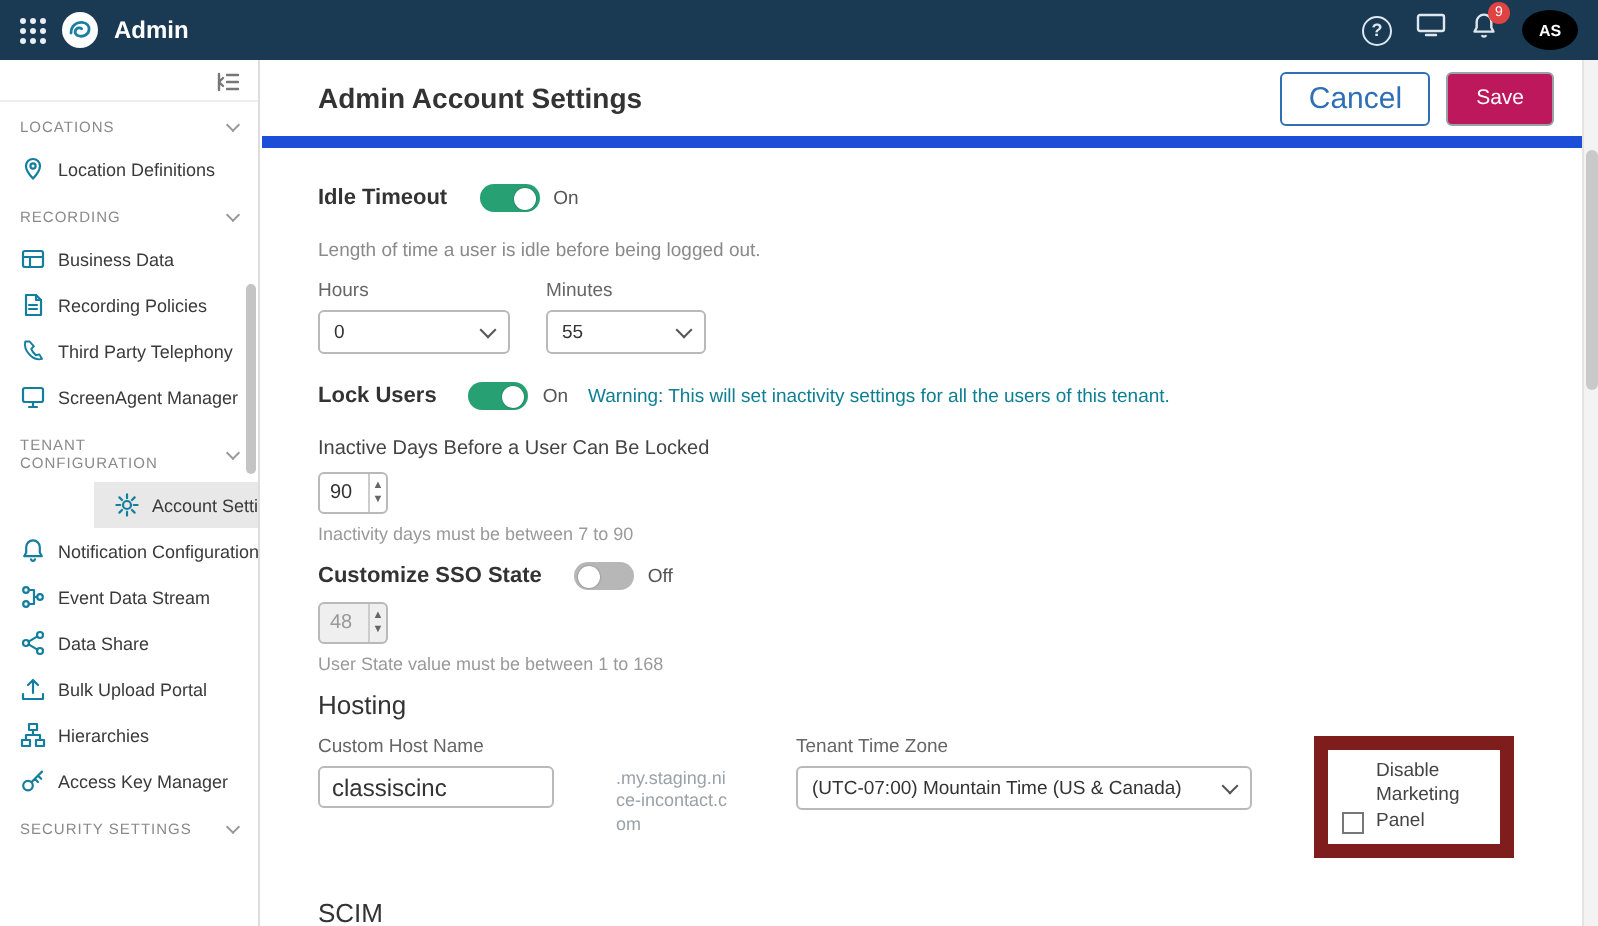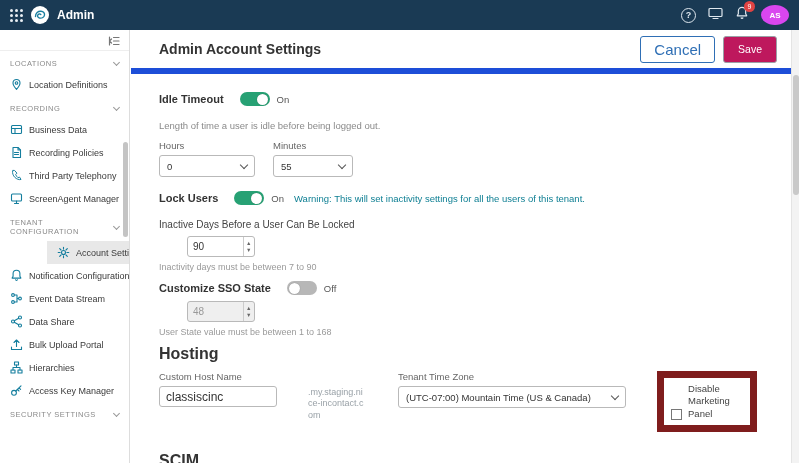--- a/index.html
+++ b/index.html
@@ -13,21 +13,21 @@
   .waffle { display:grid; grid-template-columns:repeat(3,3px); grid-gap:2px; cursor:pointer; }
   .waffle i { width:3px; height:3px; background:#e8eef3; border-radius:50%; }
   .logo { width:18px; height:18px; border-radius:50%; background:#fff; display:flex; align-items:center; justify-content:center; }
   .tb-title { color:#fff; font-size:12px; font-weight:bold; }
   .tb-right { display:flex; align-items:center; gap:12px; }
   .helpc { width:15px; height:15px; border:1.3px solid #dfe7ee; border-radius:50%; color:#dfe7ee;
            font-size:9px; display:flex; align-items:center; justify-content:center; font-weight:bold; }
   .bellwrap { position:relative; }
   .badge { position:absolute; top:-5px; right:-6px; background:#e04343; color:#fff; font-size:7px;
            min-width:11px; height:11px; border-radius:6px; display:flex; align-items:center; justify-content:center; padding:0 2px; }
-  .avatar { width:28px; height:20px; border-radius:50%; background:#d946ef; color:#fff; font-size:8px;
+  .avatar { width:28px; height:20px; border-radius:50%; background:#000000; color:#fff; font-size:8px;
             font-weight:bold; display:flex; align-items:center; justify-content:center; }
 
   
   .sidebar { position:absolute; left:0; top:30px; width:130px; bottom:0; background:#fff;
              border-right:1px solid #ddd; overflow:hidden; z-index:5; }
   .sb-collapse { display:flex; justify-content:flex-end; padding:5px 8px 3px; border-bottom:1px solid #eee; cursor:pointer; }
   .sb-header { display:flex; align-items:center; justify-content:space-between; padding:8px 10px 5px;
                font-size:7.5px; letter-spacing:.5px; color:#8a8a8a; cursor:pointer; }
   .chev { width:5px; height:5px; border-right:1.3px solid #999; border-bottom:1.3px solid #999;
           transform:rotate(45deg); margin-top:-2px; }
@@ -64,30 +64,30 @@
 
   .cols { display:flex; gap:18px; margin-top:9px; }
   .collabel { font-size:9.5px; color:#666; margin-bottom:4px; }
   .select { display:flex; align-items:center; justify-content:space-between; border:1px solid #b9b9b9;
             border-radius:3px; height:22px; padding:0 7px; font-size:9.5px; color:#333; background:#fff; cursor:pointer; }
   .dchev { width:6px; height:6px; border-right:1.4px solid #555; border-bottom:1.4px solid #555;
            transform:rotate(45deg); margin-top:-3px; flex:0 0 6px; margin-left:6px; }
 
   .sublabel { font-size:10px; color:#444; margin-top:14px; }
   .sublabel.dim { color:#9a9a9a; }
-  .numbox { display:flex; width:68px; border:1px solid #b9b9b9; border-radius:3px; height:21px;
-            margin-top:6px; overflow:hidden; background:#fff;margin-left:28px; }
+  .numbox { display:flex; width:35px; border:1px solid #b9b9b9; border-radius:3px; height:21px;
+            margin-top:6px; overflow:hidden; background:#fff; }
   .numbox input { border:none; outline:none; width:100%; font-family:inherit; font-size:10px;
                   color:#333; padding:0 5px; background:transparent; }
   .spin { display:flex; flex-direction:column; align-items:center; justify-content:center;
           border-left:1px solid #ccc; width:14px; font-size:5.5px; color:#666; line-height:1.1; cursor:pointer; }
   .numbox.disabled { background:#efefef; }
   .numbox.disabled input { color:#999; }
   .hint { font-size:9px; color:#9a9a9a; margin-top:5px; }
-  .heading { font-size:16px; font-weight:bold; color:#333; }
+  .heading { font-size:13px; font-weight:normal; color:#333; }
 
   .hostrow { display:flex; align-items:flex-start; gap:31px; margin-top:8px; }
   .txtinput { border:1px solid #b9b9b9; border-radius:3px; height:21px; width:118px; font-family:inherit;
               font-size:12px; color:#333; padding:0 6px; outline:none; }
   .suffix { width:82px; font-size:9px; color:#9aa2a8; padding-top:16px; line-height:1.25; word-break:break-all; }
   .mktbox { border:7px solid #7f1d1d; padding:5px 7px; display:flex; align-items:flex-end; gap:6px;
             width:128px; margin-left:auto; margin-right:14px; background:#fff; }
   .cb { width:11px; height:11px; border:1px solid #777; background:#fff; flex:0 0 11px; margin-top:2px; cursor:pointer; }
   .mktlabel { font-size:9.5px; color:#444; line-height:1.3; }
 

